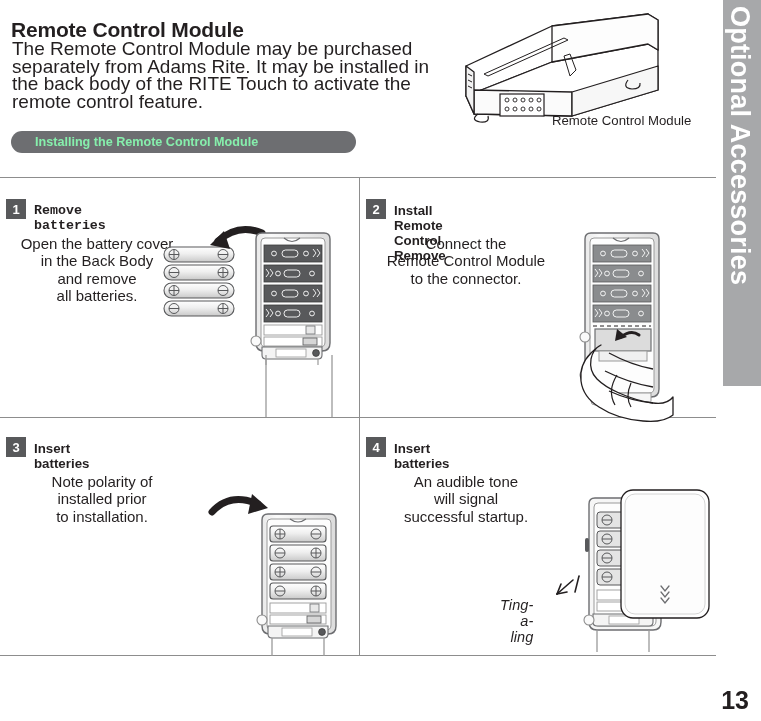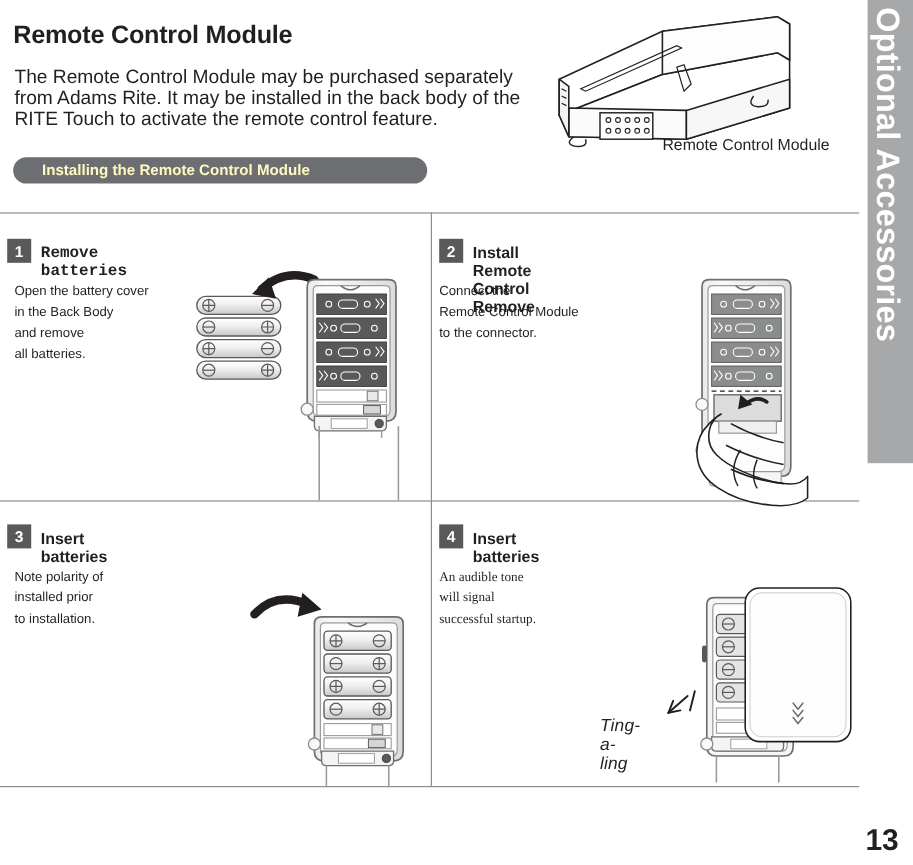--- a/index.html
+++ b/index.html
@@ -20,29 +20,29 @@
     transform:rotate(90deg);transform-origin:left top;
     left:32px;top:6px;
   }
 
   
   .title{
     position:absolute;left:11px;top:18px;
     font-size:21px;font-weight:bold;letter-spacing:-.2px;
   }
   .intro{
-    position:absolute;left:12px;top:56px;width:430px;
-    font-size:16px;line-height:17.6px;
+    position:absolute;left:12px;top:40px;width:430px;
+    font-size:19px;line-height:17.6px;
   }
   .banner{
     position:absolute;left:11px;top:131px;width:345px;height:22px;
     background:#6d6e71;border-radius:11px;
   }
   .banner-label{
-    position:absolute;left:24px;top:4px;color:#fef9c3;
+    position:absolute;left:24px;top:4px;color:#86efac;
     font-size:12.6px;font-weight:bold;
   }
 
   
   .product-art{position:absolute;left:452px;top:4px;width:262px;height:124px;}
   .product-caption{
     position:absolute;left:552px;top:113px;font-size:13.2px;
   }
 
   
@@ -50,27 +50,27 @@
   .rule-h{height:1px;left:0;width:716px;}
   .rule-v{width:1px;background:#8d8d8d;}
 
   .step{position:absolute;}
   .badge{
     position:absolute;width:20px;height:20px;background:#58595b;
     color:#fff;font-size:13px;font-weight:bold;
     display:flex;align-items:center;justify-content:center;
   }
   .step-title{position:absolute;font-size:13.3px;font-weight:bold;}
-  .step-body{position:absolute;font-size:11px;line-height:17.4px;}
+  .step-body{position:absolute;font-size:15px;line-height:17.4px;text-align:center;}
 
   .art{position:absolute;}
 
   .tingaling{
     position:absolute;left:500px;top:597px;
-    font-size:14.5px;font-style:italic;letter-spacing:.1px;
+    font-size:14.5px;font-style:italic;letter-spacing:.1px;text-align:right;
   }
 
   .page-no{
     position:absolute;right:12px;top:686px;
     font-size:25px;font-weight:bold;
   }
   svg{display:block;overflow:visible;}
 </style>
 </head>
 <body>
@@ -387,21 +387,21 @@
           <path d="M76,152 v18"></path>
             <path d="M128,152 v18"></path>
         </g>
       </svg>
     </div>
   </div>
 
   <div class="step">
     <div class="badge" style="left:366px;top:437px;">4</div>
     <div class="step-title" style="left:394px;top:441px;">Insert batteries</div>
-    <div class="step-body" style="left:366px;top:473px;width:200px;white-space:pre-line;font-family:Liberation Serif, serif;">An audible tone
+    <div class="step-body" style="left:366px;top:473px;width:200px;white-space:pre-line;">An audible tone
 will signal
 successful startup.</div>
 
     <div class="art" style="left:575px;top:478px;">
       <svg width="145" height="175" viewBox="0 0 145 175">
 
         <g>
           <path d="M14,26 q0,-6 6,-6 h60 q6,0 6,6 v118 q0,8 -8,8 h-56 q-8,0 -8,-8 Z" fill="#f6f6f6" stroke="#6d6e71" stroke-width="1.4"></path>
           <path d="M19,29 q0,-4 4,-4 h54 q4,0 4,4 v114 q0,5 -5,5 h-52 q-5,0 -5,-5 Z" fill="#fdfdfd" stroke="#9a9a9a" stroke-width="1"></path>
 

